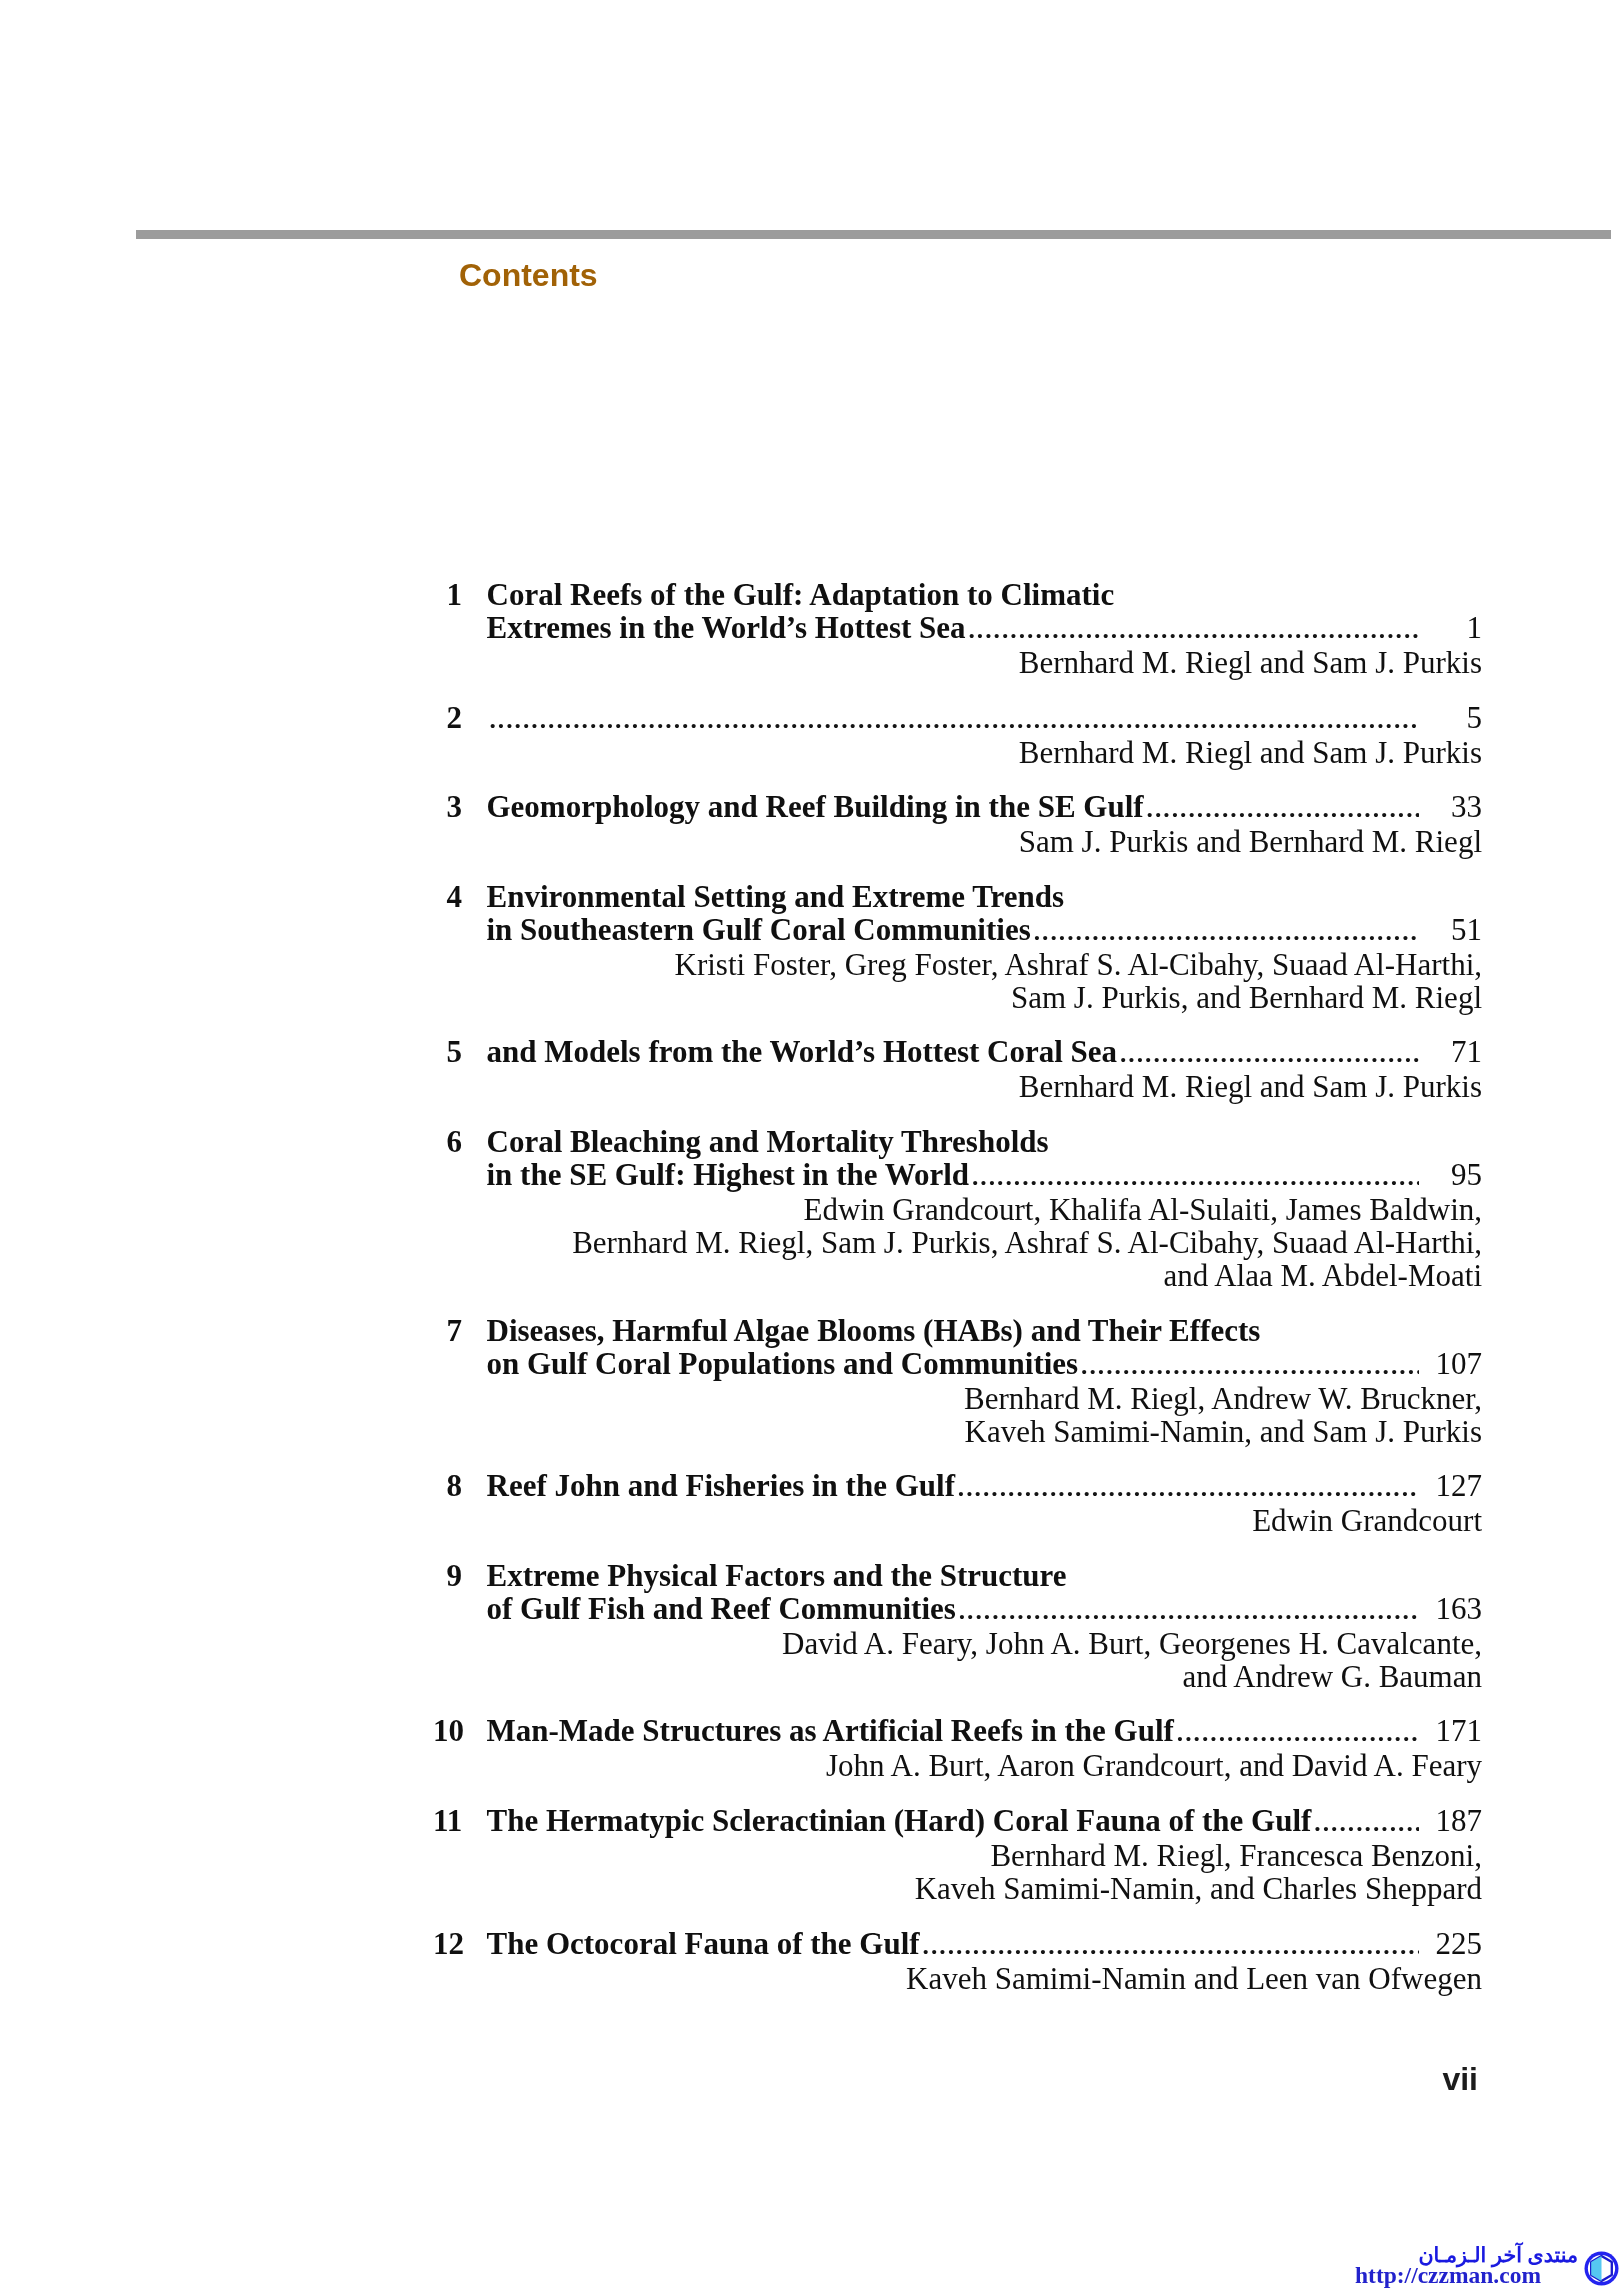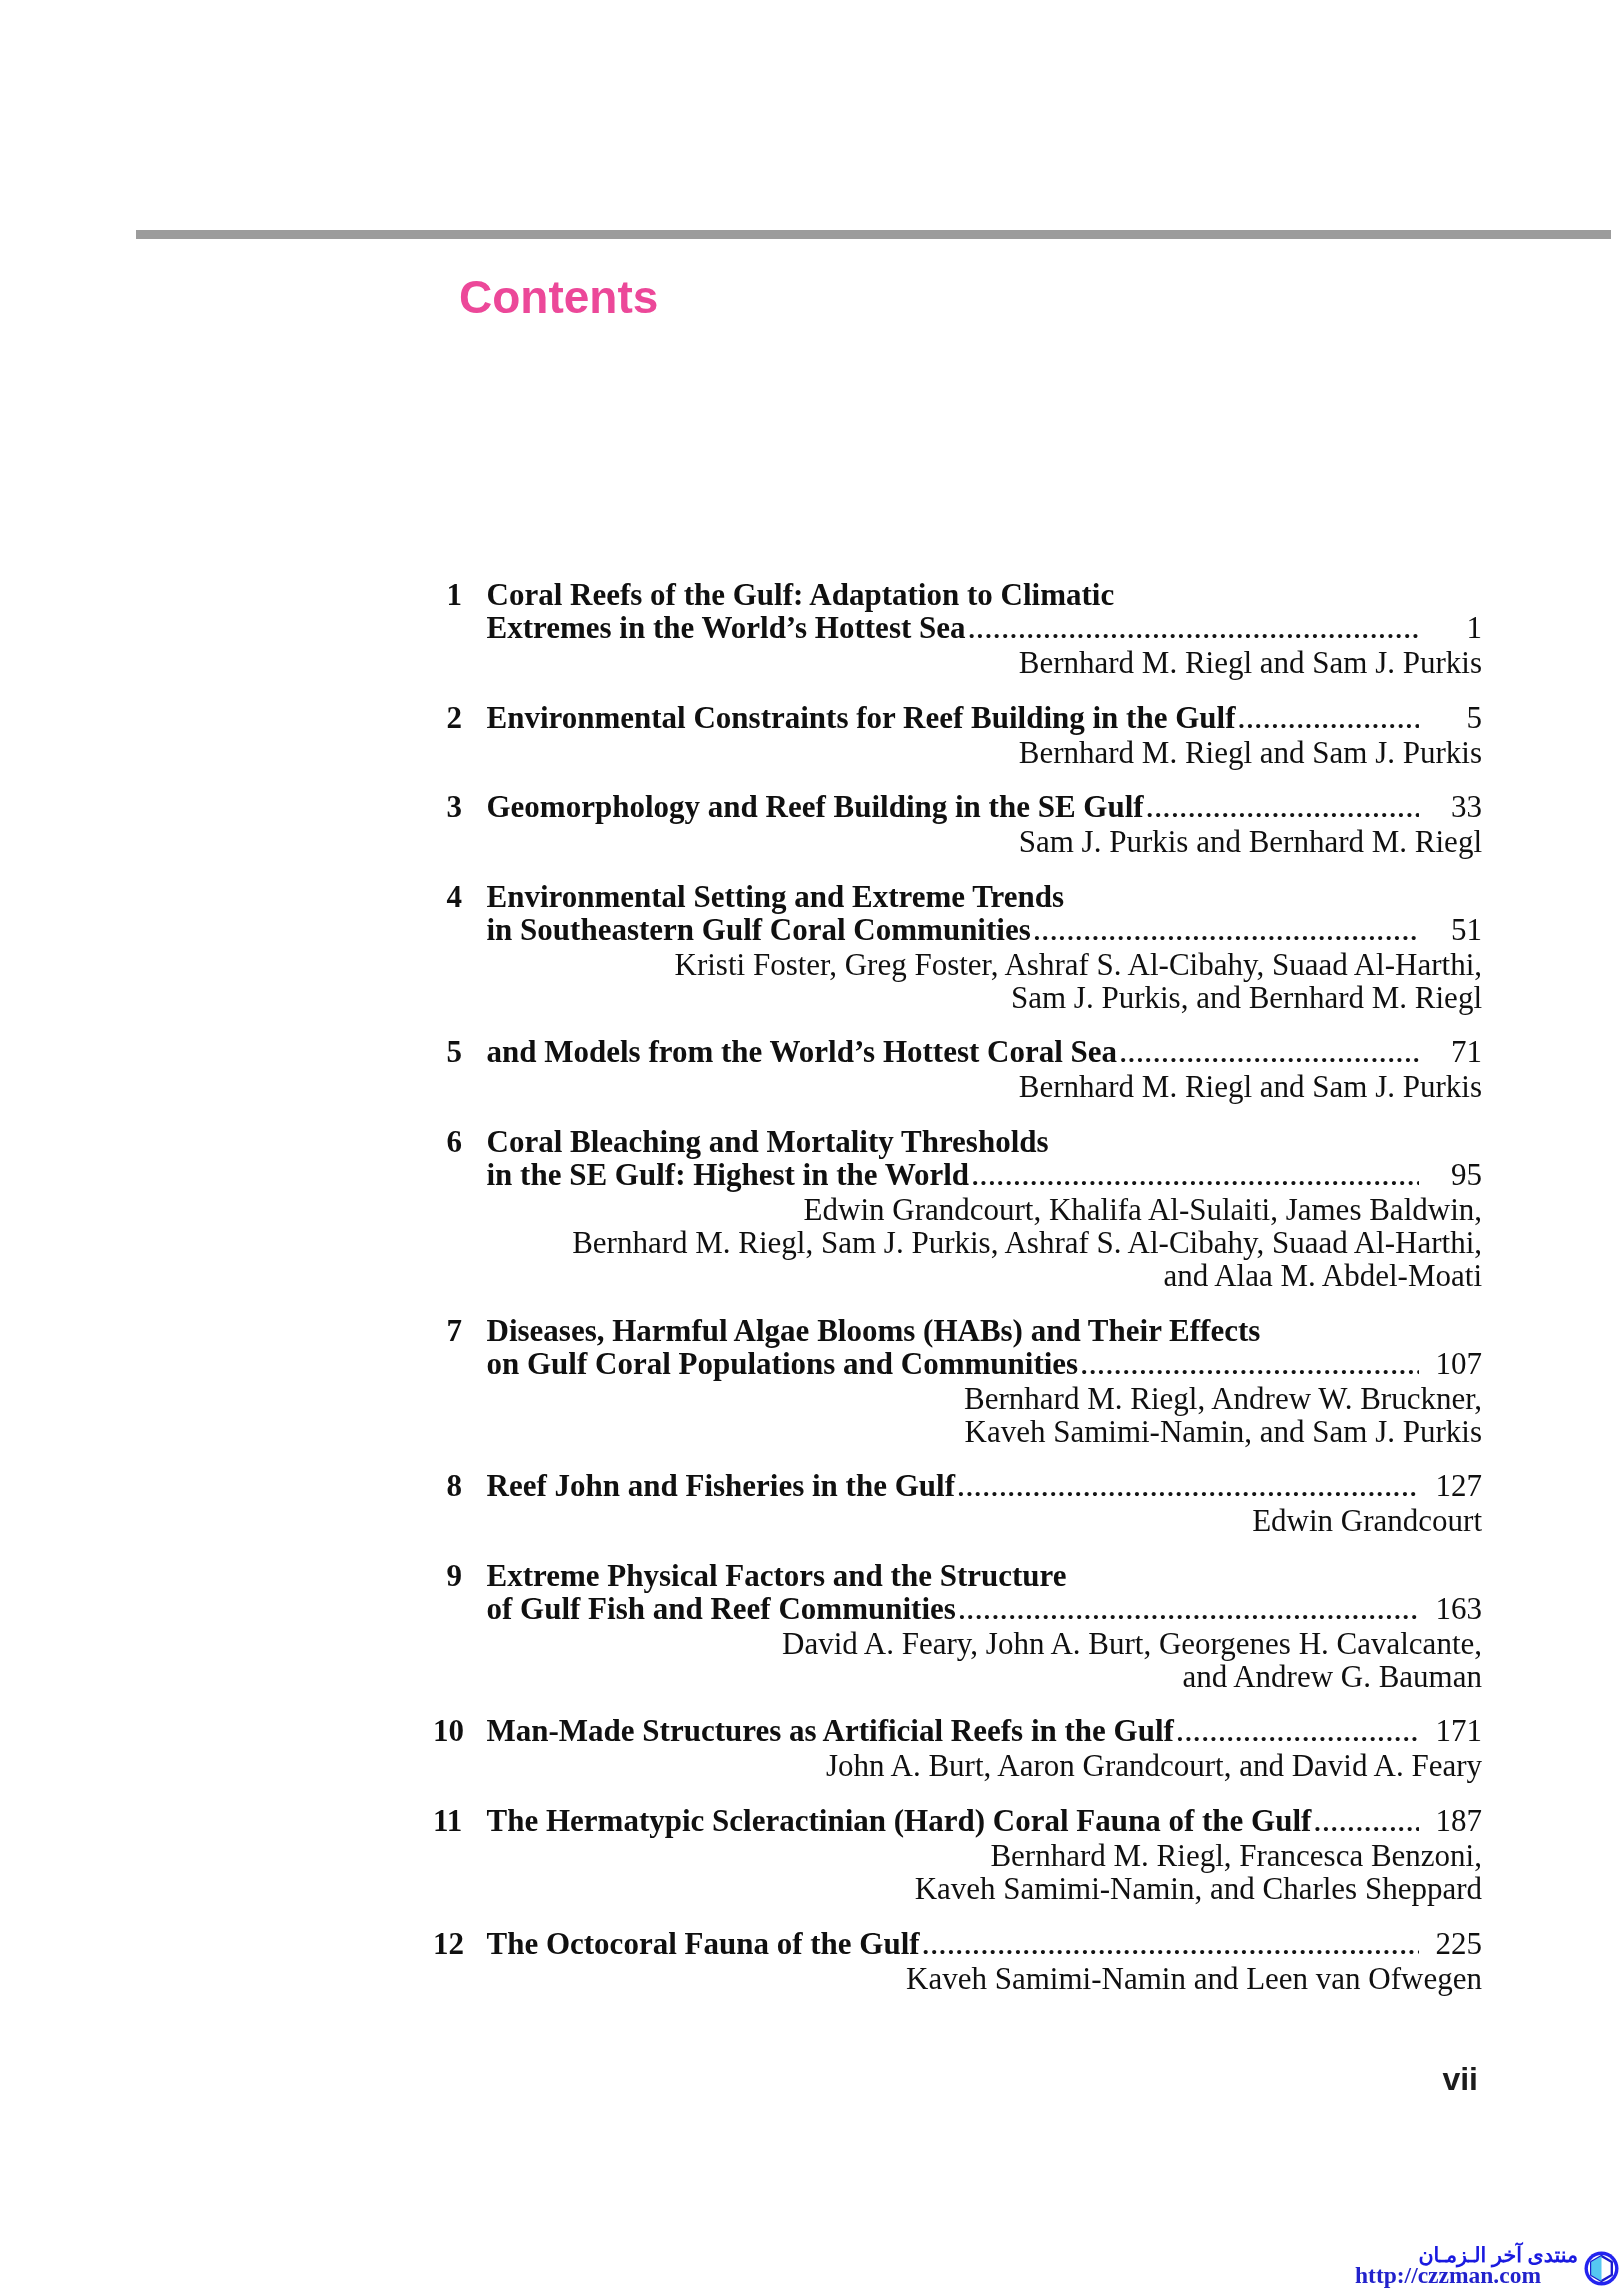--- a/index.html
+++ b/index.html
@@ -2,23 +2,23 @@
 <html><head>
 <meta charset="utf-8">
 <style>
   html,body{margin:0;padding:0;}
   body{
     width:1621px;height:2293px;position:relative;background:#ffffff;
     font-family:"Liberation Serif", serif;color:#101010;overflow:hidden;
   }
   .top-rule{position:absolute;left:136px;top:230px;width:1475px;height:8.8px;background:#9c9c9c;}
   .page-title{
-    position:absolute;left:459px;top:270px;margin:0;
-    font-family:"Liberation Sans", sans-serif;font-weight:bold;font-size:46px;
-    color:#ec4899;letter-spacing:0;
+    position:absolute;left:459px;top:257px;margin:0;
+    font-family:"Liberation Sans", sans-serif;font-weight:bold;font-size:32px;
+    color:#a16207;letter-spacing:0;
   }
   .toc{position:absolute;left:433px;top:578px;width:1049px;}
   .entry{display:flex;margin-bottom:21.6px;}
   .num{flex:none;width:29px;text-align:right;font-weight:bold;font-size:31px;line-height:33px;}
   .ebody{flex:1;min-width:0;margin-left:24.5px;}
   .tline{font-weight:bold;font-size:31px;line-height:33px;white-space:nowrap;}
   .tlast{display:flex;align-items:baseline;}
   .ttext{flex:none;white-space:nowrap;}
   .dots{
     flex:1;min-width:0;overflow:hidden;white-space:nowrap;
@@ -60,21 +60,20 @@
           <span class="dots">........................................................................................................................</span>
           <span class="pg">1</span>
         </div>
         <div class="aline">Bernhard M. Riegl and Sam J. Purkis</div>
       </div>
     </div>
     <div class="entry">
       <div class="num">2</div>
       <div class="ebody">
         <div class="tline tlast">
-          <span class="ttext">Environmental Constraints for Reef Building in the Gulf</span>
           <span class="dots">........................................................................................................................</span>
           <span class="pg">5</span>
         </div>
         <div class="aline">Bernhard M. Riegl and Sam J. Purkis</div>
       </div>
     </div>
     <div class="entry">
       <div class="num">3</div>
       <div class="ebody">
         <div class="tline tlast">

